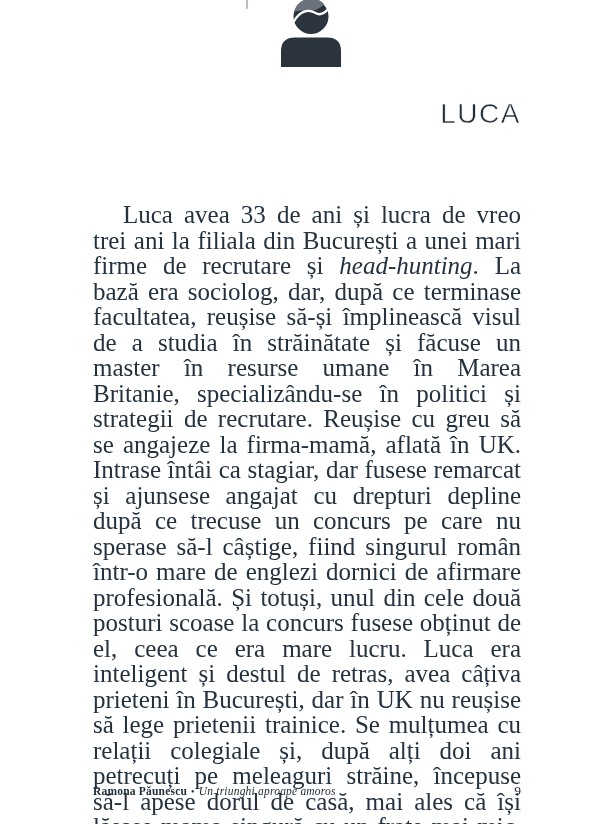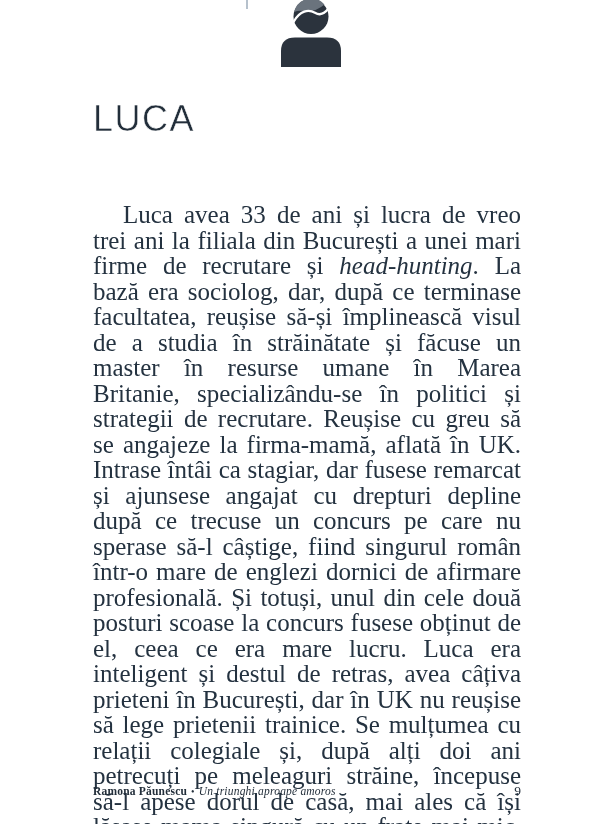--- a/index.html
+++ b/index.html
@@ -32,24 +32,24 @@
     width: 64px;
     height: 67px;
   }
   
   .chapter-title {
     position: absolute;
     left: 93px;
     top: 99px;
     width: 428px;
     margin: 0;
-    text-align: left;
+    text-align: right;
     font-family: "Liberation Sans", sans-serif;
     font-weight: 300;
-    font-size: 36px;
+    font-size: 28px;
     line-height: 1.1;
     letter-spacing: 1.5px;
     color: #222e3a;
     -webkit-text-stroke: 0.5px #ffffff; 
   }
   
   .body-text {
     position: absolute;
     left: 93px;
     top: 202px;

